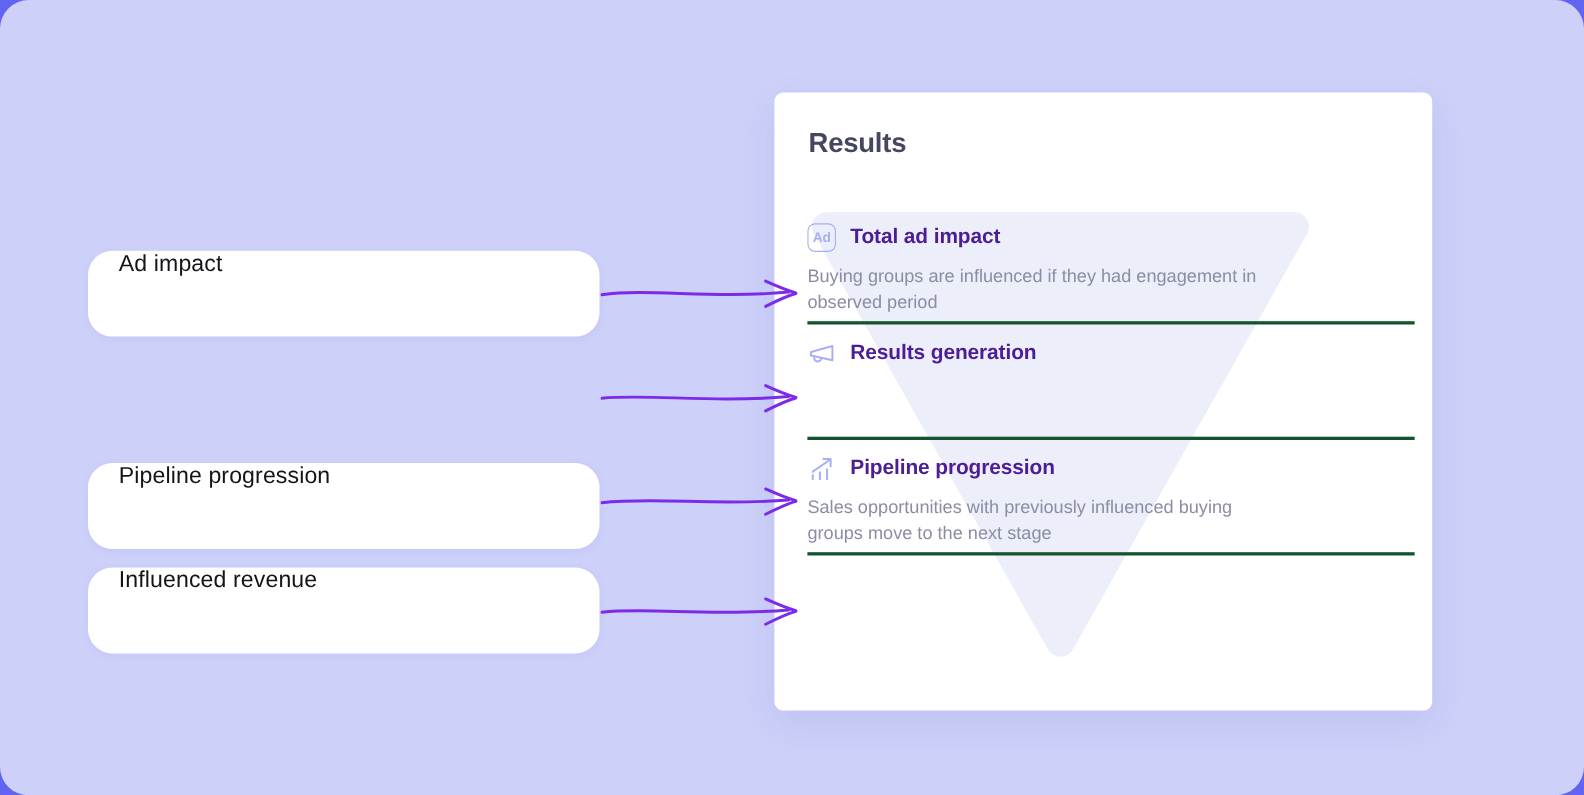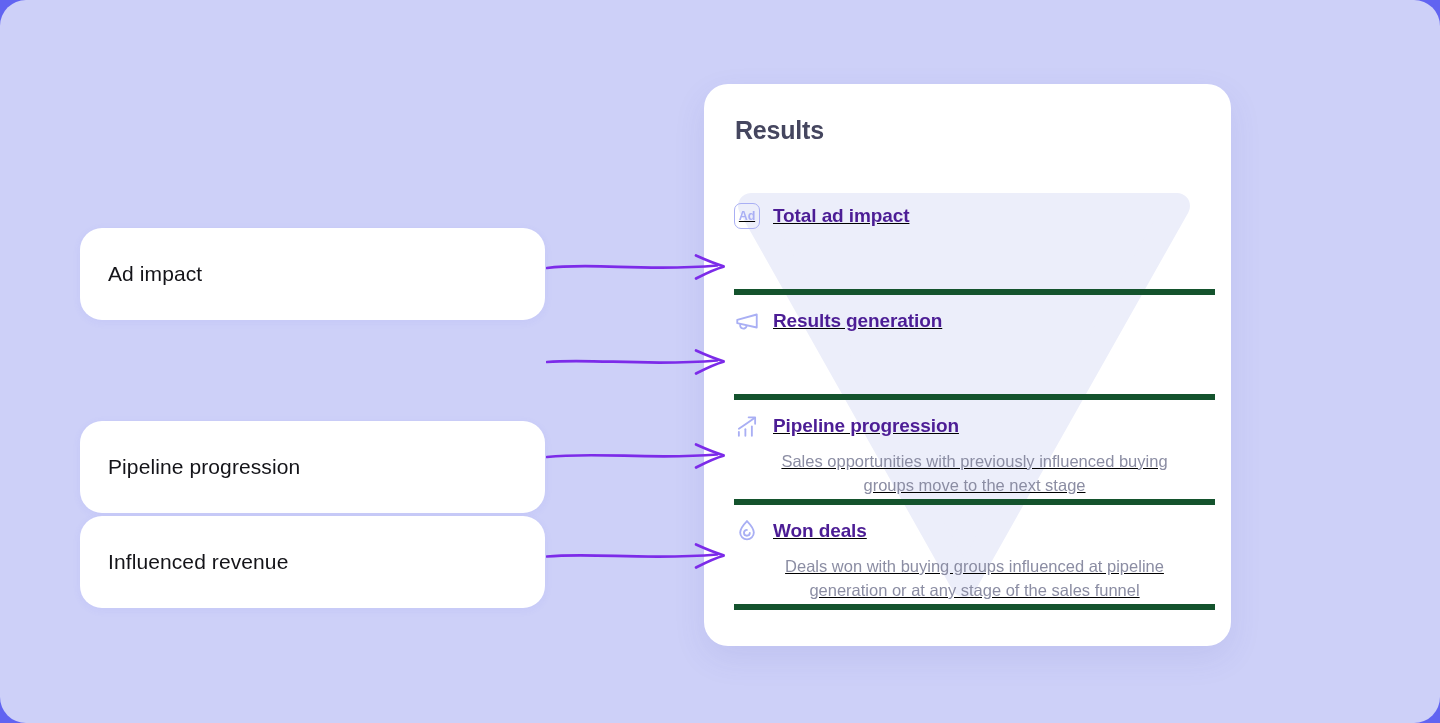--- a/index.html
+++ b/index.html
@@ -6,46 +6,45 @@
   .stage{
     position:relative;width:1440px;height:723px;overflow:hidden;
     font-family:"Liberation Sans","DejaVu Sans",sans-serif;
     background:#6164F1;
   }
   .surface{
     position:absolute;inset:0;background:#CDD0F8;border-radius:26px;
   }
   
   .pill{
-    position:absolute;left:80px;width:465px;height:92px;
+    position:absolute;left:80px;width:465px;height:78px;
     background:#FFFFFF;border-radius:22px;
-    display:flex;align-items:center;padding-left:28px;box-sizing:border-box;
+    display:flex;padding-left:28px;box-sizing:border-box;
     box-shadow:0 2px 8px rgba(99,102,241,0.07);
     z-index:2;
   }
   .pill span{font-size:21px;color:#141419;letter-spacing:.1px;}
   .pill-1{top:228px}.pill-2{top:322px}.pill-3{top:421px}.pill-4{top:516px}
   
   .arrow{position:absolute;left:546px;width:188px;height:30px;z-index:4;}
   .arrow-1{top:252px}.arrow-2{top:347px}.arrow-3{top:441px}.arrow-4{top:541px}
   .arrow path{stroke:#7C2BE9;stroke-width:2.7;fill:none;stroke-linecap:round;stroke-linejoin:round;}
   
   .panel{
-    position:absolute;left:704px;top:84px;width:527px;height:562px;
-    background:#FFFFFF;border-radius:24px;z-index:3;overflow:hidden;
+    position:absolute;left:704px;top:84px;width:598px;height:562px;
+    background:#FFFFFF;border-radius:8px;z-index:3;overflow:hidden;
     box-shadow:0 12px 32px rgba(80,82,180,0.10);
-    text-align:center;
   }
   .panel-title{
     position:absolute;left:31px;top:32px;
     font-size:25px;font-weight:600;color:#45465F;letter-spacing:-.2px;
   }
   .funnel{position:absolute;left:0;top:0;width:657px;height:562px;pointer-events:none;}
   .rows{position:absolute;left:30px;right:16px;top:106px;}
-  .row{height:105px;box-sizing:border-box;border-bottom:6px solid #14532d;text-decoration:underline;}
+  .row{height:105px;box-sizing:border-box;border-bottom:3px solid #14532d;}
   .row-head{display:flex;align-items:center;gap:13px;padding-top:13px;}
   .row-title{font-size:19px;font-weight:600;color:#4c1d95;letter-spacing:-.1px;}
   .row-desc{margin-top:10px;font-size:16.5px;line-height:24px;color:#8B8DA3;}
   .desc-line{display:block;}
   .icon-svg{width:26px;height:26px;flex:0 0 26px;}
   .icon-svg path,.icon-svg line{stroke:#A9AFF4;stroke-width:1.7;fill:none;stroke-linecap:round;stroke-linejoin:round;}
   .ad-badge{
     width:26px;height:26px;flex:0 0 26px;box-sizing:border-box;
     border:1.8px solid #A9AFF4;border-radius:7px;
     display:flex;align-items:center;justify-content:center;
@@ -76,20 +75,24 @@
 
     <div class="rows">
 
       <div class="row">
         <div class="row-head">
           <div class="ad-badge">
             <span>Ad</span>
           </div>
           <div class="row-title">Total ad impact</div>
         </div>
+        <div class="row-desc">
+          <span class="desc-line">Buying groups are influenced if they had engagement in</span>
+          <span class="desc-line">observed period</span>
+        </div>
       </div>
 
       <div class="row">
         <div class="row-head">
           <svg class="icon-svg" viewBox="0 0 24 24" aria-hidden="true">
             <path d="m3 11 18-5v12L3 14v-3z"></path>
             <path d="M11.6 16.8a3 3 0 1 1-5.8-1.6"></path>
           </svg>
           <div class="row-title">Results generation</div>
         </div>
@@ -107,33 +110,20 @@
             <path d="M13.5 4h6v6"></path>
           </svg>
           <div class="row-title">Pipeline progression</div>
         </div>
         <div class="row-desc">
           <span class="desc-line">Sales opportunities with previously influenced buying</span>
           <span class="desc-line">groups move to the next stage</span>
         </div>
       </div>
 
-      <div class="row">
-        <div class="row-head">
-          <svg class="icon-svg" viewBox="0 0 24 24" aria-hidden="true">
-            <path d="M12 2.8c-3.9 4-6.3 7-6.3 10.6a6.3 6.3 0 0 0 12.6 0C18.3 9.8 15.9 6.8 12 2.8z"></path>
-            <path d="M14.6 13.7a2.7 2.7 0 1 1-2.7-2.7"></path>
-          </svg>
-          <div class="row-title">Won deals</div>
-        </div>
-        <div class="row-desc">
-          <span class="desc-line">Deals won with buying groups influenced at pipeline</span>
-          <span class="desc-line">generation or at any stage of the sales funnel</span>
-        </div>
-      </div>
 
     </div>
   </div>
 
   <svg class="arrow arrow-1" viewBox="0 0 188 30" aria-hidden="true">
     <path d="M1 16 C 45 10, 100 20, 171 13.5"></path>
     <path d="M150 3.5 C 160 8, 170 12, 177.5 14.2"></path>
     <path d="M150 26.5 C 160 21.5, 170 16.8, 177.5 14.8"></path>
   </svg>
   <svg class="arrow arrow-2" viewBox="0 0 188 30" aria-hidden="true">

